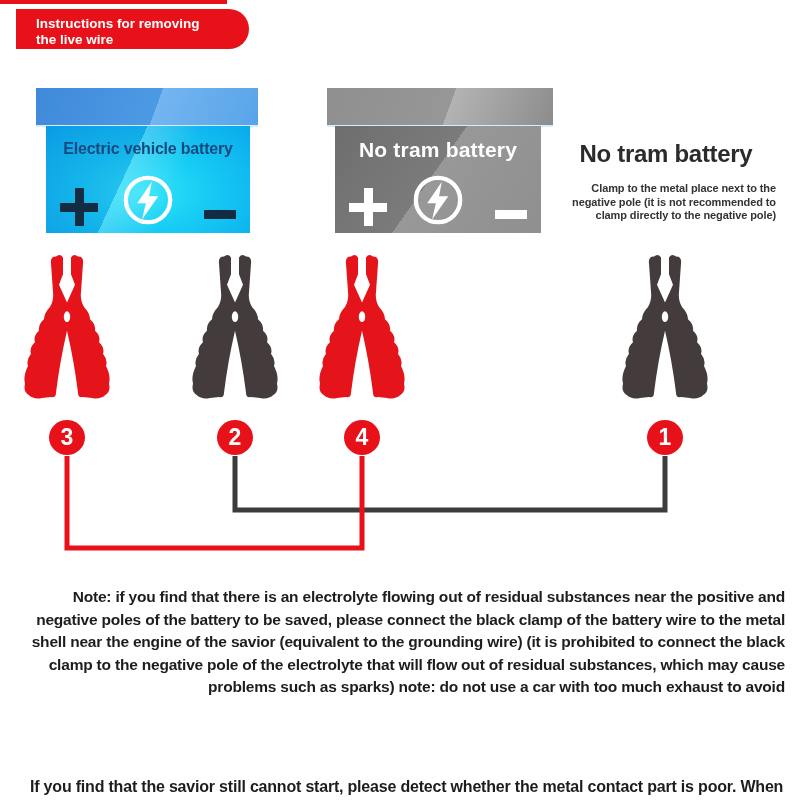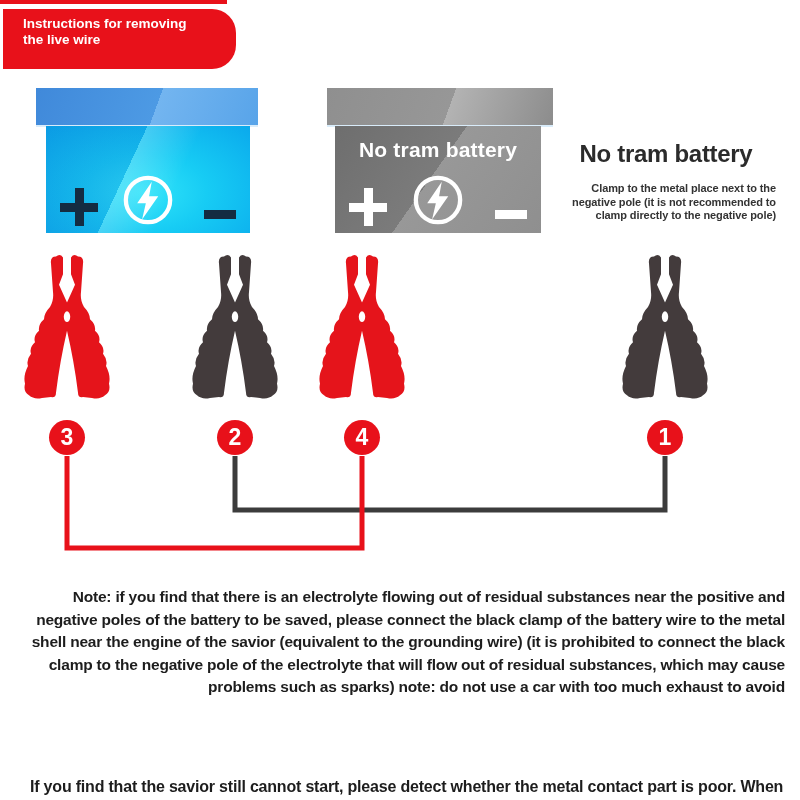--- a/index.html
+++ b/index.html
@@ -2,21 +2,21 @@
 <html><head>
 <meta charset="utf-8">
 <style>
   * { margin:0; padding:0; box-sizing:border-box; }
   html,body { width:800px; height:800px; }
   body { font-family:"Liberation Sans", sans-serif; background:#ffffff; position:relative; overflow:hidden; }
   .abs { position:absolute; }
 
   
   .top-line { left:0; top:0; width:227px; height:4px; background:#e8111a; }
-  .ribbon { left:3px; top:9px; width:233px; height:60px; background:#e8111a; border-radius:0 24px 24px 0; }
+  .ribbon { left:16px; top:9px; width:233px; height:40px; background:#e8111a; border-radius:0 24px 24px 0; }
   .ribbon-text { padding:7px 0 0 20px; width:200px; color:#ffffff; font-weight:bold; font-size:13.5px; line-height:16px; }
 
   
   .lid { border-bottom:2px solid #d9ecfa; }
   .lid-blue { left:36px; top:88px; width:222px; height:39px;
     background:linear-gradient(110deg,#4089da 0%,#4d9ae4 54%,#73b5f0 54%,#58a4e9 100%); }
   .body-blue { left:46px; top:126px; width:204px; height:107px;
     background:
       linear-gradient(115deg, rgba(10,80,190,0.18) 40%, rgba(255,255,255,0.22) 40%, rgba(255,255,255,0) 62%),
       radial-gradient(ellipse at 48% 62%, #31e4fa 0%, #17ccf4 42%, #0aa9ec 100%); }
@@ -74,20 +74,21 @@
   </defs>
 </svg>
 
 <div class="abs top-line"></div>
 <div class="abs ribbon">
   <div class="ribbon-text">Instructions for removing the live wire</div>
 </div>
 
 <div class="abs lid lid-blue"></div>
 <div class="abs body-blue">
+  <div class="bat-label label-blue">Electric vehicle battery</div>
   <svg class="bolt-svg">
       <use href="#bolt-icon"></use>
     </svg>
   <div class="plus">
       <div class="h navy"></div>
       <div class="v navy"></div>
     </div>
   <div class="minus navy"></div>
 </div>
 

